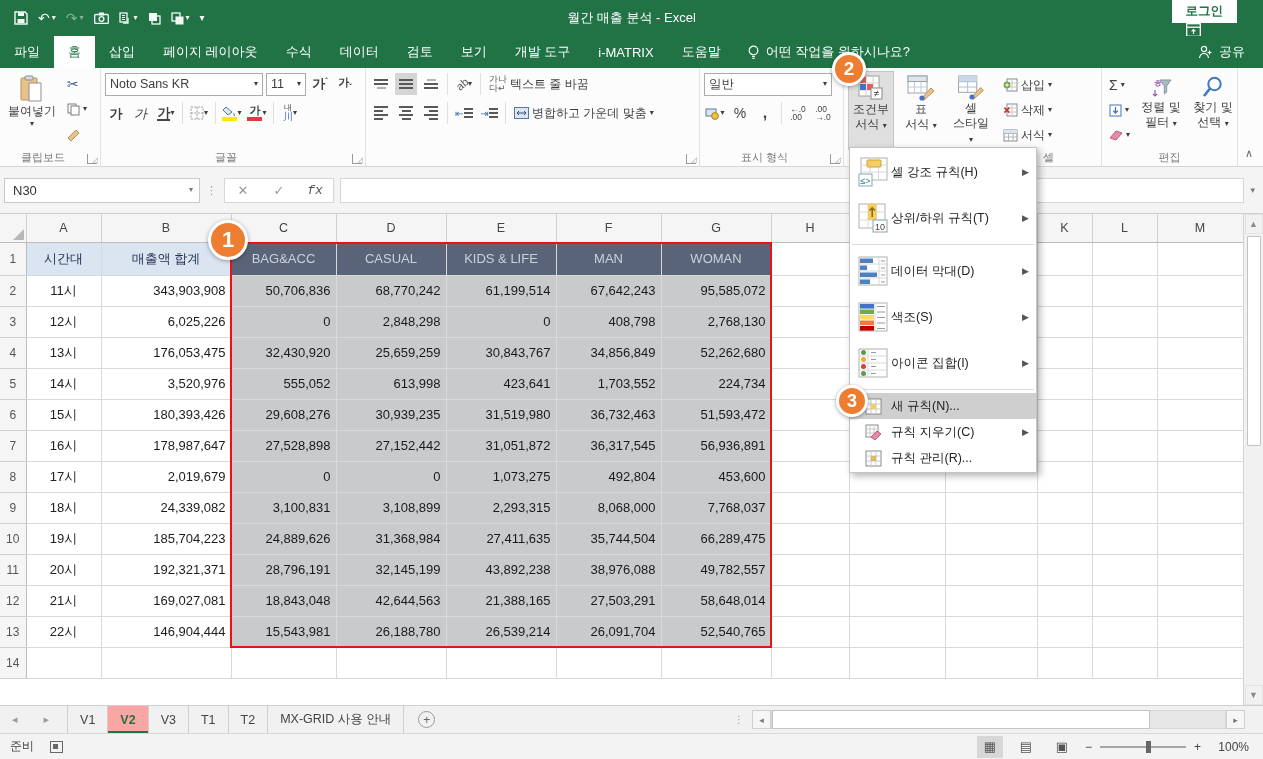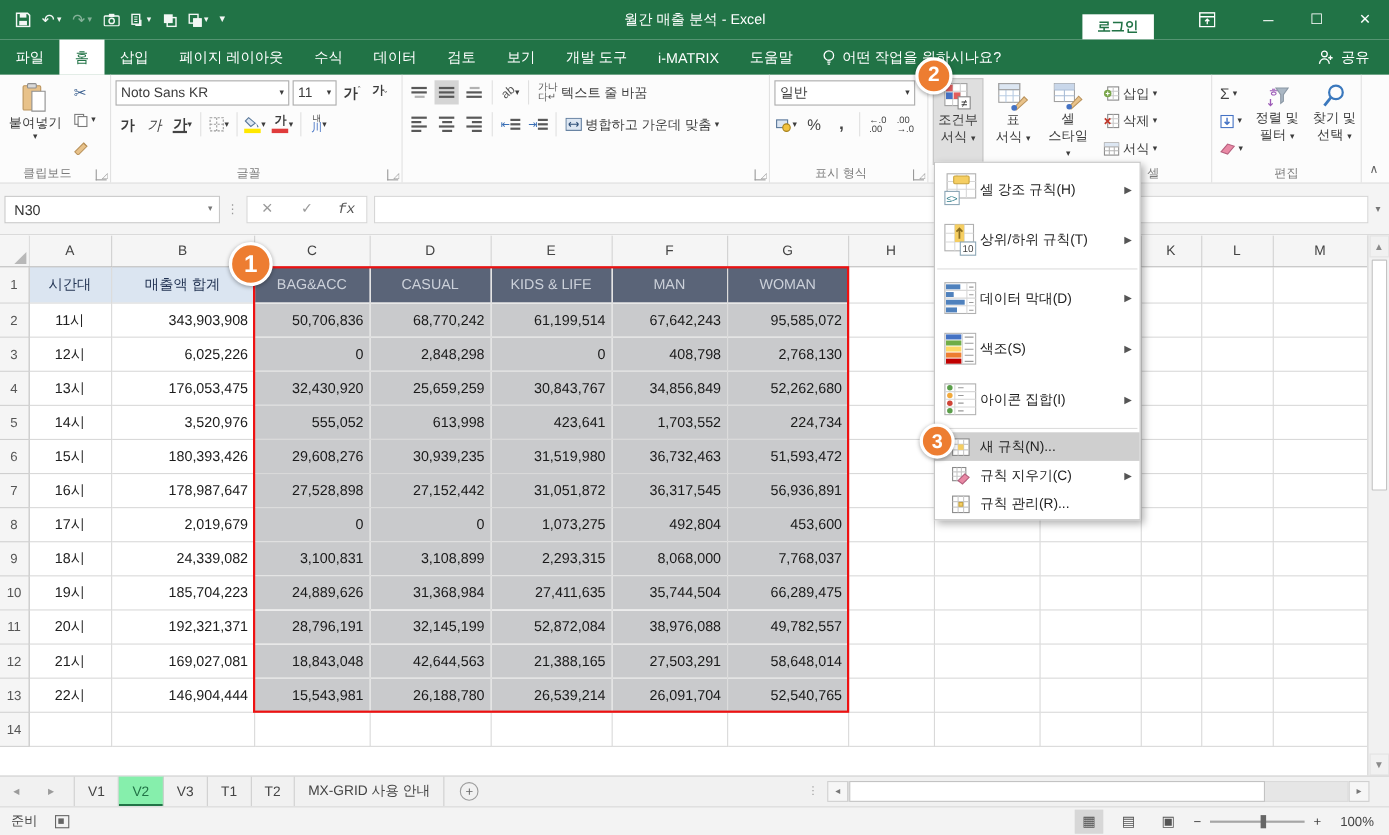--- a/index.html
+++ b/index.html
@@ -8,21 +8,21 @@
          font-family:"Liberation Sans","DejaVu Sans",sans-serif; }
 
   
   .titlebar { position:absolute; top:0; left:0; right:0; height:36px; background:#217346;
               display:flex; align-items:center; color:#fff; }
   .qat { display:flex; align-items:center; gap:10px; padding-left:14px; font-size:14px; }
   .qat .qbtn { display:flex; align-items:center; gap:2px; cursor:default; opacity:.95; }
   .qat .dim { opacity:.45; }
   .caret { font-size:8px; line-height:1; }
   .tb-title { position:absolute; left:0; right:0; text-align:center; font-size:13px; pointer-events:none; }
-  .tb-right { margin-left:auto; display:flex; align-items:flex-end; height:100%; }
+  .tb-right { margin-left:auto; display:flex; align-items:flex-start; height:100%;flex-direction:column; }
   .login-btn { background:#fff; color:#217346; font-size:12.5px; font-weight:bold; border:none;
                padding:3px 14px; margin-right:26px; cursor:pointer; }
   .winbtn { width:44px; height:100%; display:flex; align-items:center; justify-content:center;
             font-size:13px; color:#fff; }
   .ribopt { margin-right:12px; }
 
   
   .tabrow { position:absolute; top:36px; left:0; right:0; height:32px; background:#217346;
             display:flex; align-items:stretch; color:#fff; font-size:13px; }
   .rtab { display:flex; align-items:center; padding:0 14px; cursor:pointer; white-space:nowrap; }
@@ -122,21 +122,21 @@
   #badge2 { left:832px; top:52px;  width:34px; height:34px; font-size:19px; }
   #badge3 { left:836px; top:385px; width:32px; height:32px; font-size:18px; }
 
   
   .sheetbar { position:absolute; top:705px; left:0; right:0; height:28px; background:#f1f1f1;
               border-top:1px solid #cfcfcf; display:flex; align-items:stretch; font-size:12.5px; color:#444; }
   .snav { display:flex; align-items:center; gap:26px; padding:0 18px 0 12px; color:#9b9b9b; font-size:11px; }
   .stabs { display:flex; align-items:stretch; }
   .stab { display:flex; align-items:center; padding:0 12px; border-right:1px solid #cfcfcf; cursor:pointer; }
   .stab:first-child { border-left:1px solid #cfcfcf; }
-  .stab.active { background:#86efac; color:#217346; font-weight:normal; box-shadow:inset 0 -2px 0 #217346; }
+  .stab.active { background:#fca5a5; color:#217346; font-weight:bold; box-shadow:inset 0 -2px 0 #217346; }
   .addsheet { display:flex; align-items:center; margin-left:14px; }
   .addsheet span { width:17px; height:17px; border:1px solid #9c9c9c; border-radius:50%; color:#666;
                    display:flex; align-items:center; justify-content:center; font-size:12px; }
   .hsplit { margin-left:auto; display:flex; align-items:center; color:#9a9a9a; font-size:10px; }
   .hscroll { display:flex; align-items:center; margin:0 0 0 8px; }
   .harrow { width:19px; height:19px; border:1px solid #d0d0d0; background:#f6f6f6; color:#777;
             display:flex; align-items:center; justify-content:center; font-size:9px; }
   .htrack { width:455px; height:19px; background:#e6e6e6; border:1px solid #dadada; position:relative; }
   .hthumb { position:absolute; left:0; top:-1px; width:378px; height:19px; background:#fff; border:1px solid #c3c3c3; }
   .hend { width:18px; }
@@ -803,21 +803,21 @@
             <td></td>
             <td></td>
             <td></td>
           </tr>
           <tr style="height: 31px;">
             <td class="rowhdr">11</td>
             <td class="ca">20시</td>
             <td class="cb">192,321,371</td>
             <td class="sel">28,796,191</td>
             <td class="sel">32,145,199</td>
-            <td class="sel">52,872,084</td>
+            <td class="sel">43,892,238</td>
             <td class="sel">38,976,088</td>
             <td class="sel">49,782,557</td>
             <td></td>
             <td></td>
             <td></td>
             <td></td>
             <td></td>
             <td></td>
           </tr>
           <tr style="height: 31px;">

